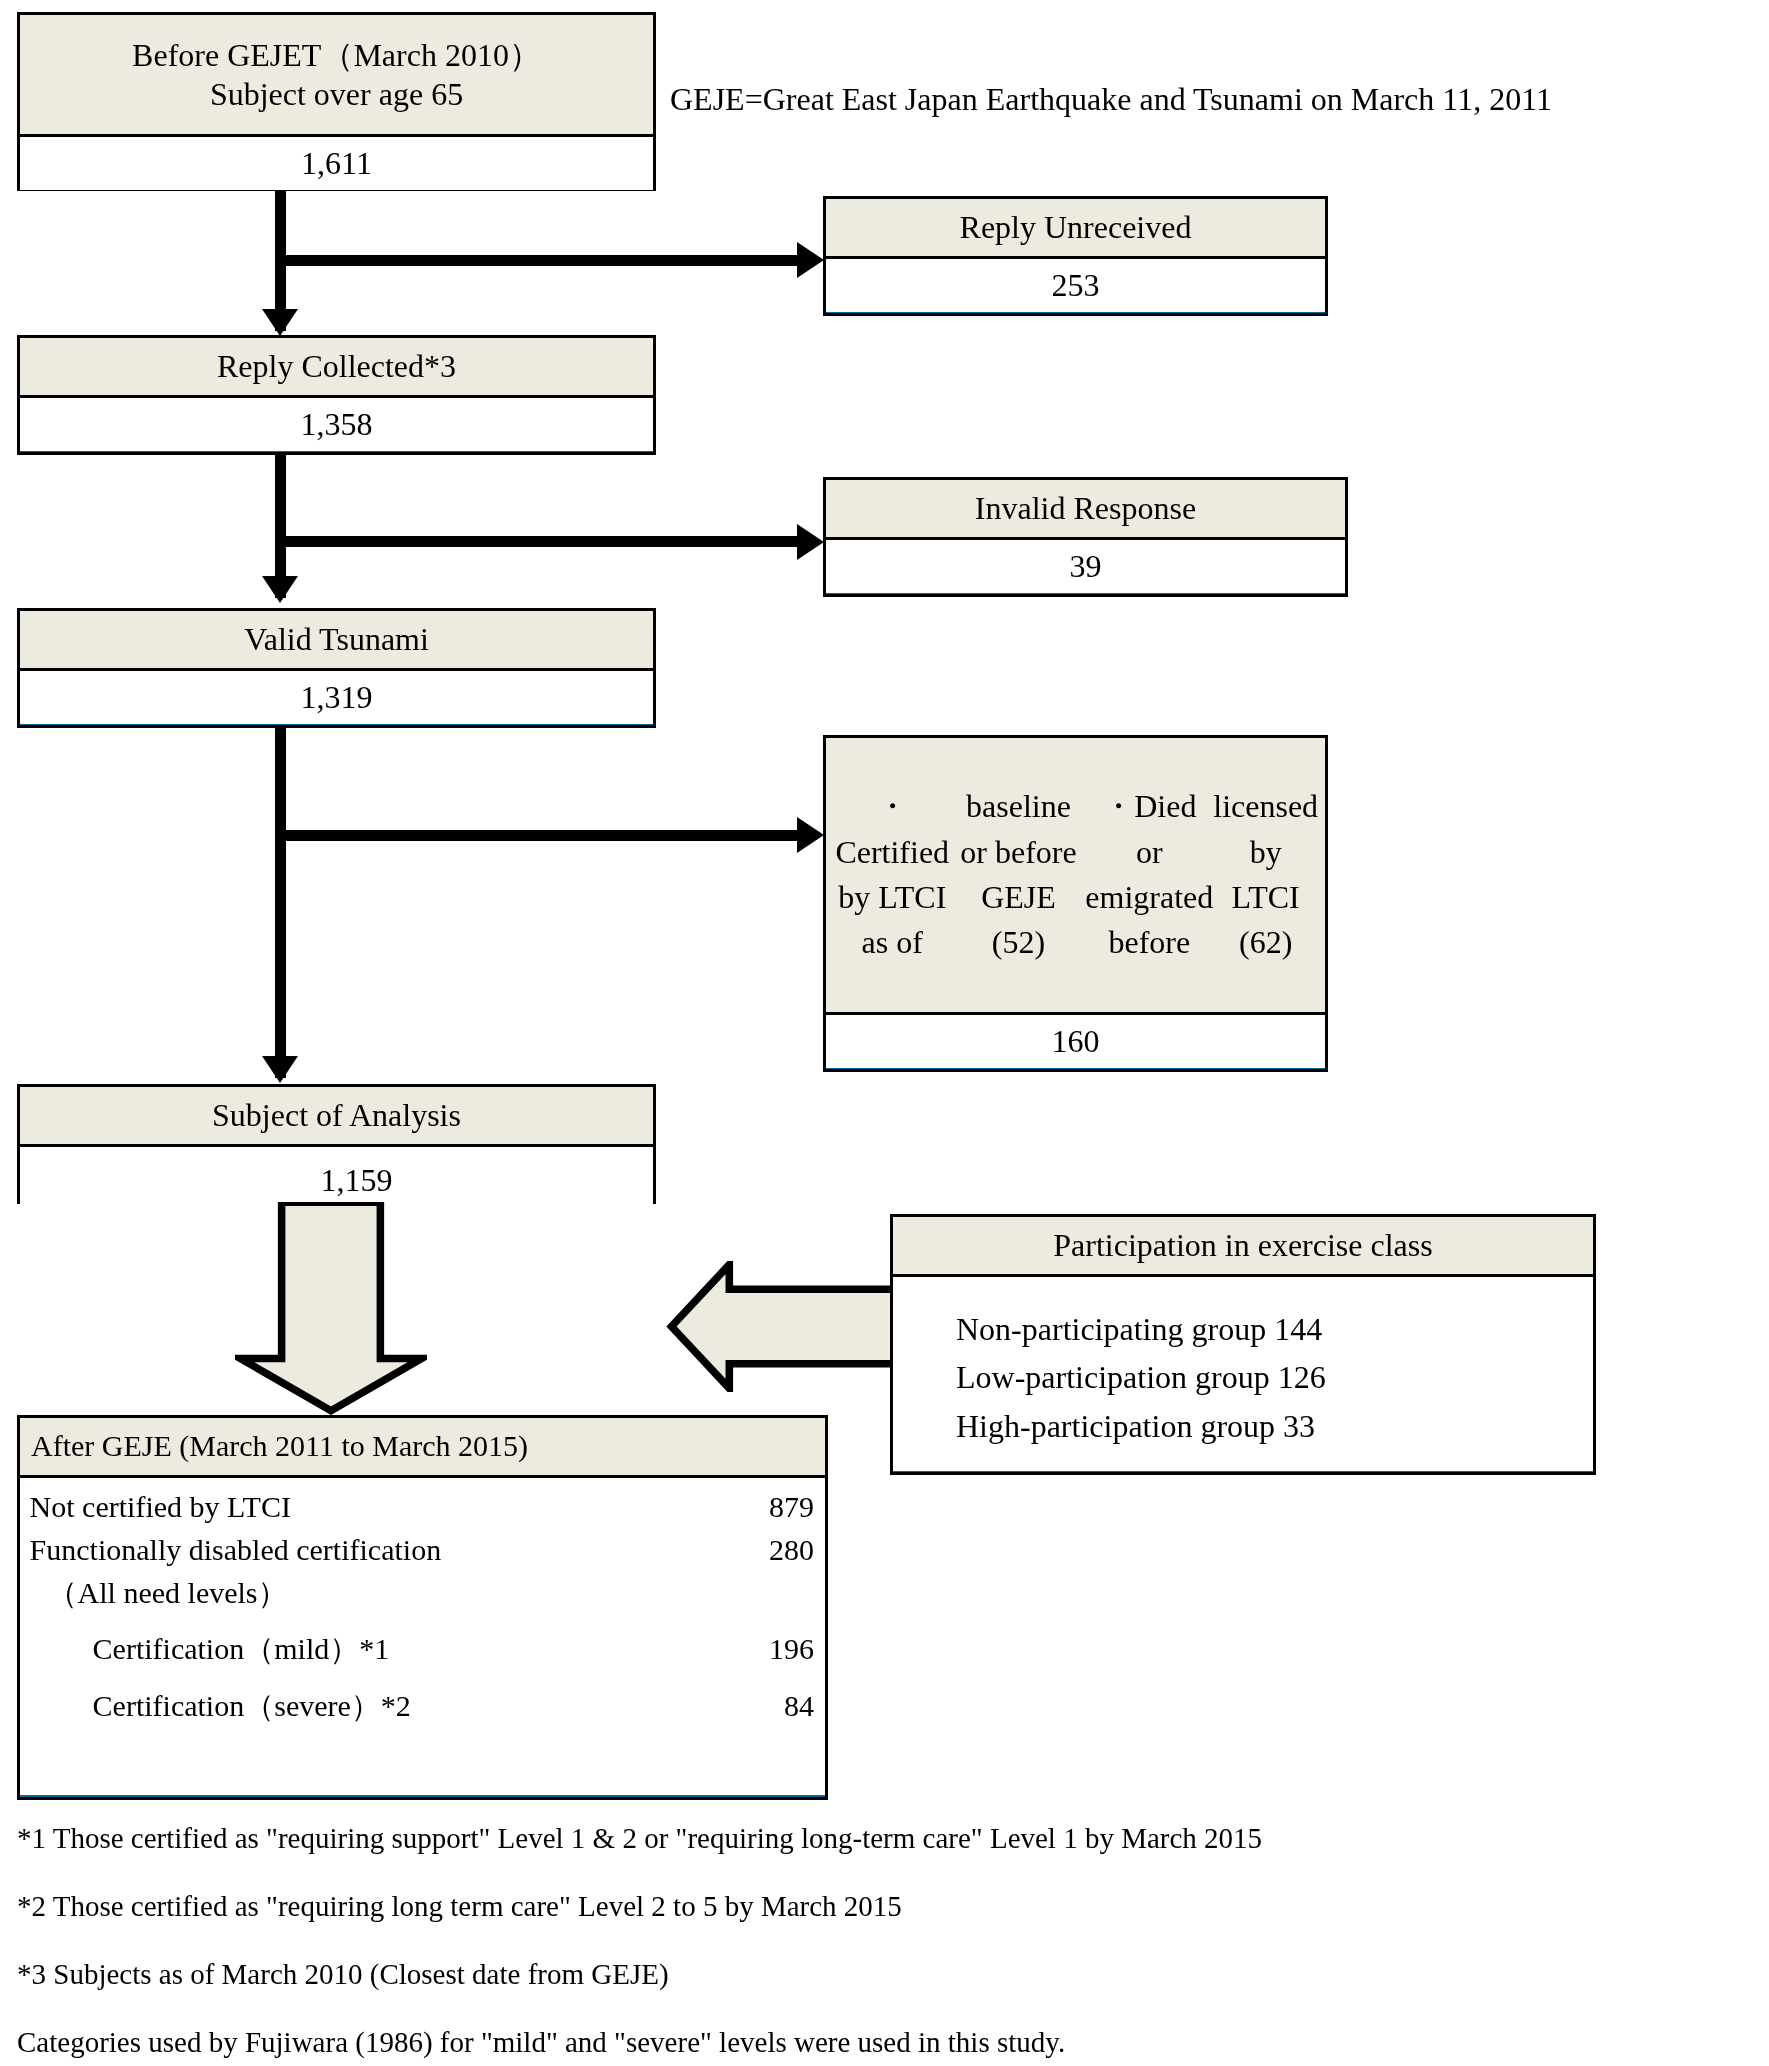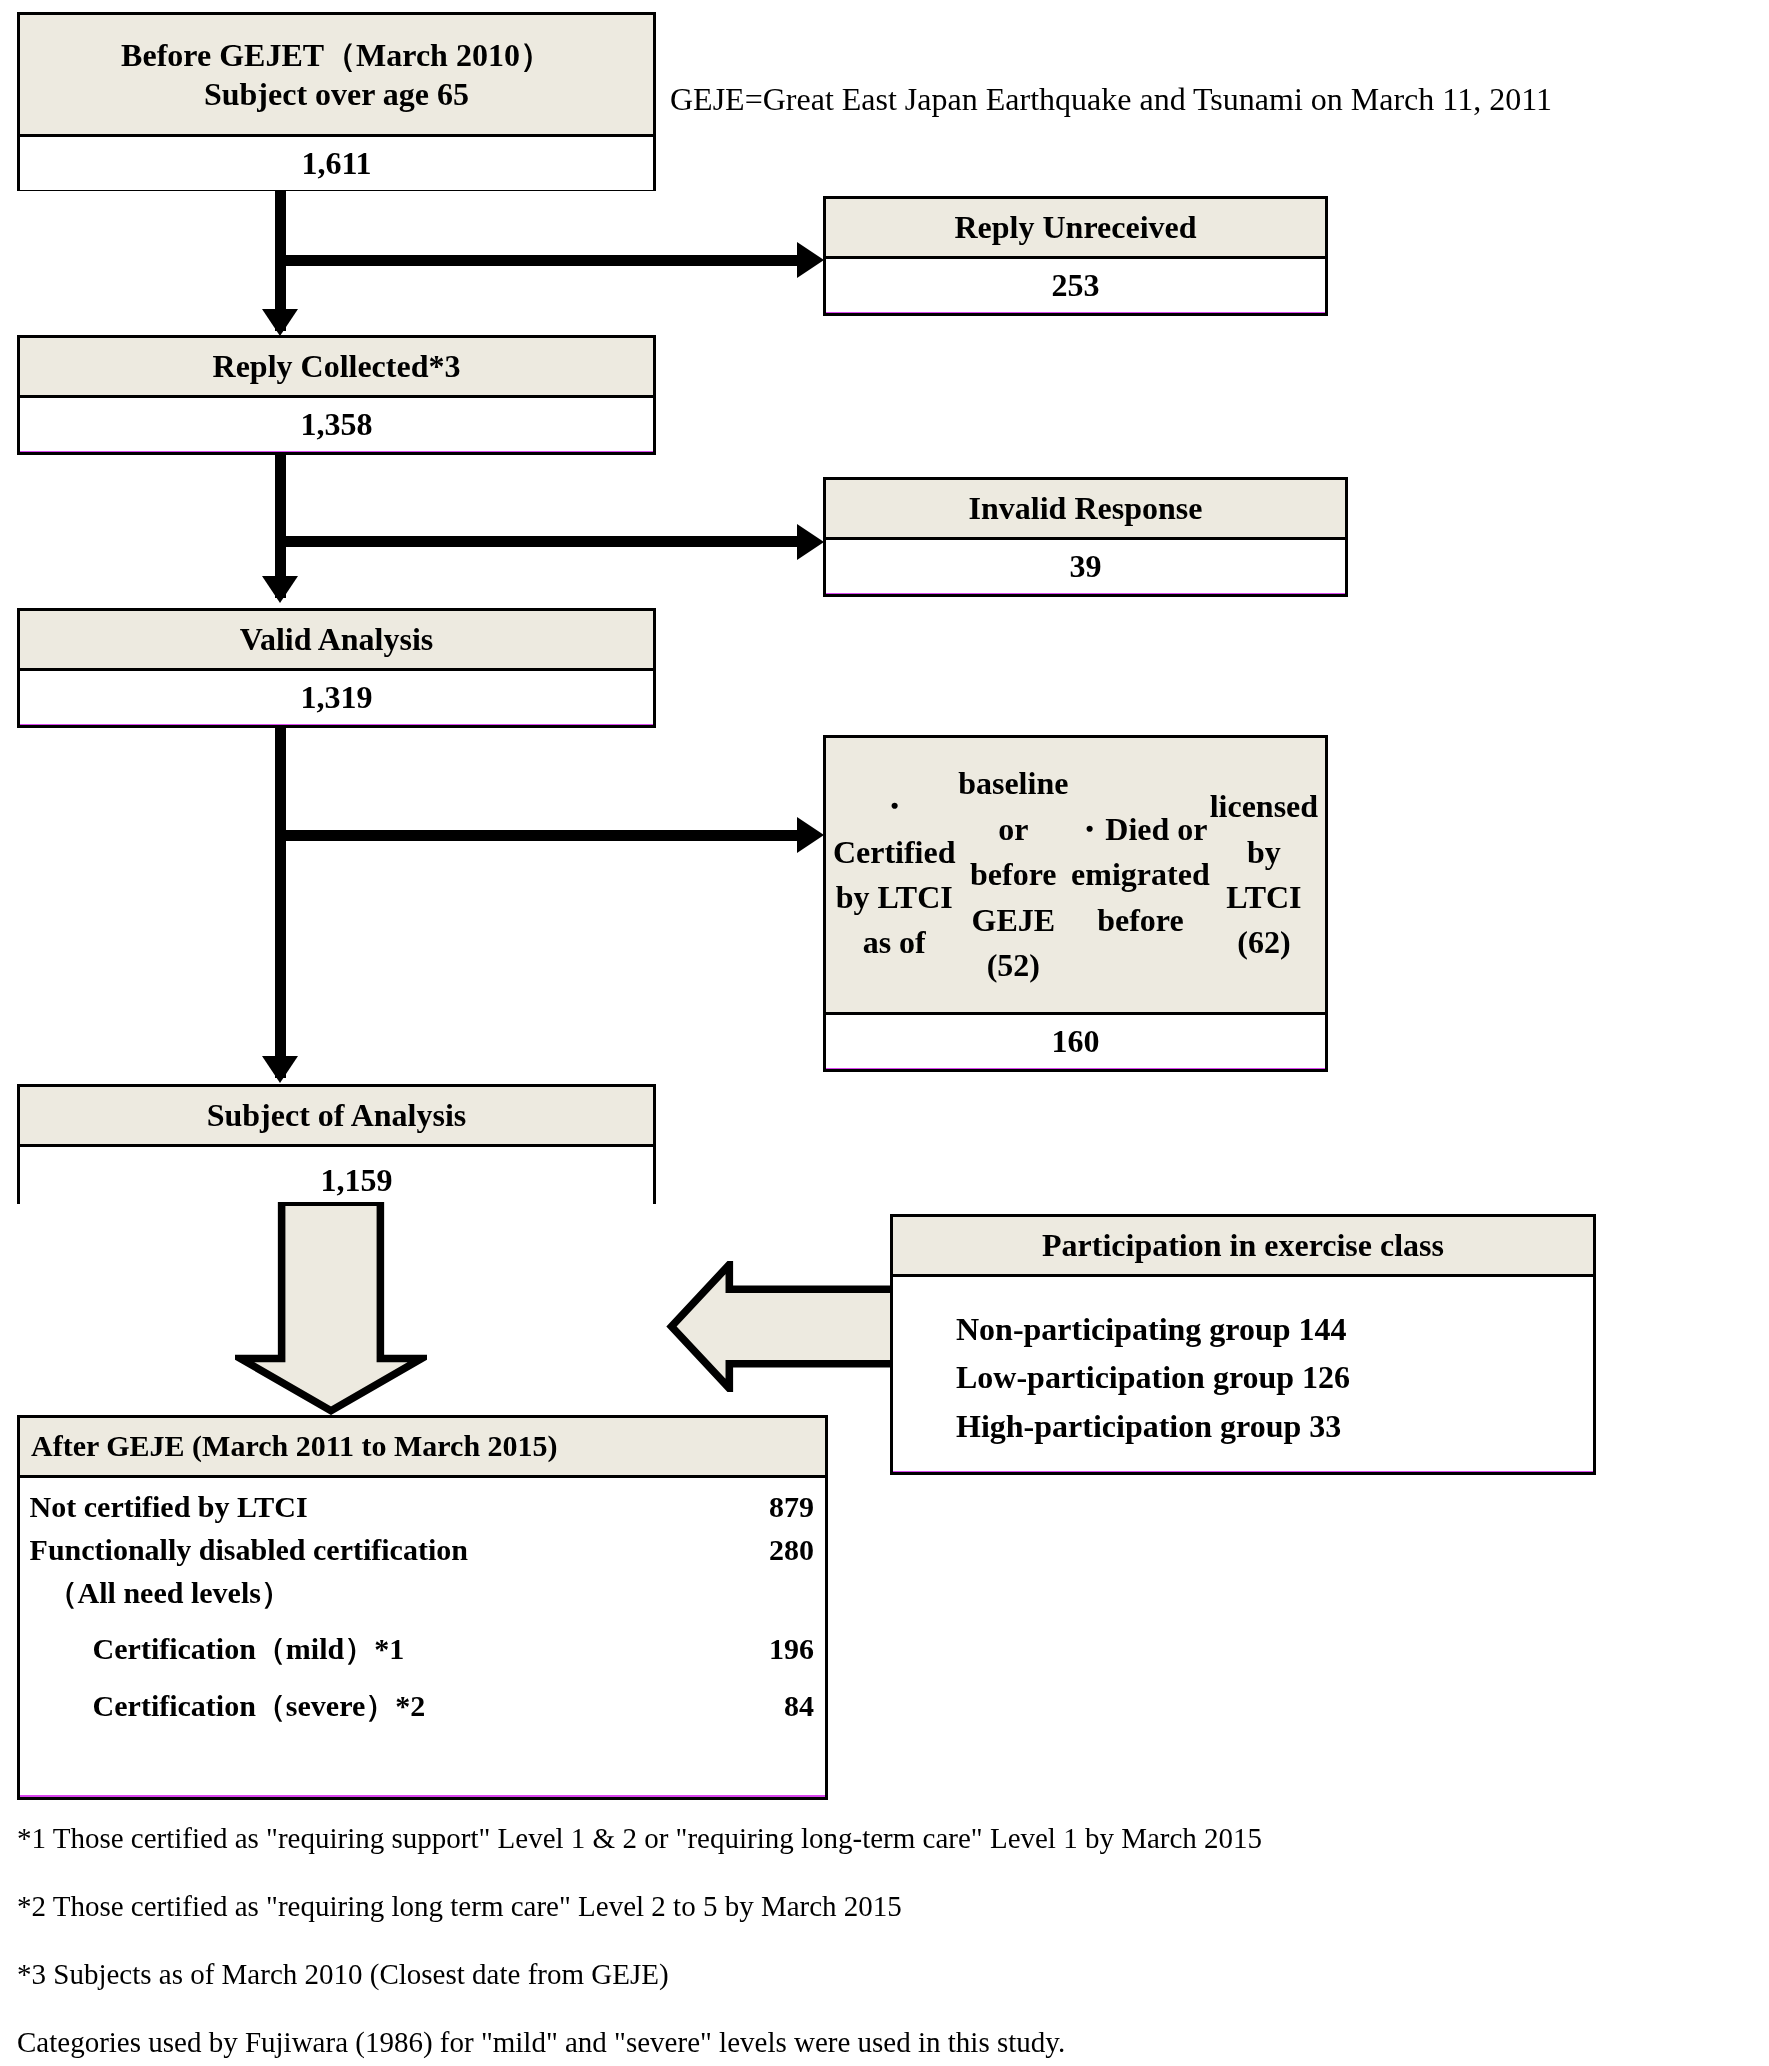--- a/index.html
+++ b/index.html
@@ -15,22 +15,21 @@
     font-family: "Liberation Serif", "DejaVu Serif", serif;
     color: #000000;
     overflow: hidden;
   }
 
   
   .node {
     position: absolute;
     box-sizing: border-box;
     border: 3.4px solid #000;
-    background: #d946ef;
-    font-weight: bold;
+    background: #0369a1;
   }
   .node .hdr {
     box-sizing: border-box;
     background: #EDEAE0;
     border-bottom: 3.4px solid #000;
     display: flex;
     align-items: center;
     justify-content: center;
     text-align: center;
     padding: 1.4px 6.9px;
@@ -151,21 +150,21 @@
   <div class="arrowdown" style="left:262px; top:576px;"></div>
   <div class="hline" style="left:280px; top:536px; width:529px; height:11px;"></div>
   <div class="arrowright" style="left:797px; top:524px;"></div>
 
   <div class="node" style="left:823px; top:477px; width:525px; height:120px;">
     <div class="hdr t46" style="height:60px;">Invalid Response</div>
     <div class="val t46" style="height:53px;">39</div>
   </div>
 
   <div class="node" style="left:17px; top:608px; width:639px; height:120px;">
-    <div class="hdr t46" style="height:60px;">Valid Analysis</div>
+    <div class="hdr t46" style="height:60px;">Valid Tsunami</div>
     <div class="val t46" style="height:53px;">1,319</div>
   </div>
 
   <div class="vline" style="left:275px; top:728px; width:11px; height:350px;"></div>
   <div class="arrowdown" style="left:262px; top:1056px;"></div>
   <div class="hline" style="left:280px; top:830px; width:529px; height:11px;"></div>
   <div class="arrowright" style="left:797px; top:817px;"></div>
 
   <div class="node" style="left:823px; top:735px; width:505px; height:337px;">
     <div class="hdr t46" style="height:277px; flex-direction:row; line-height:1.42;">

